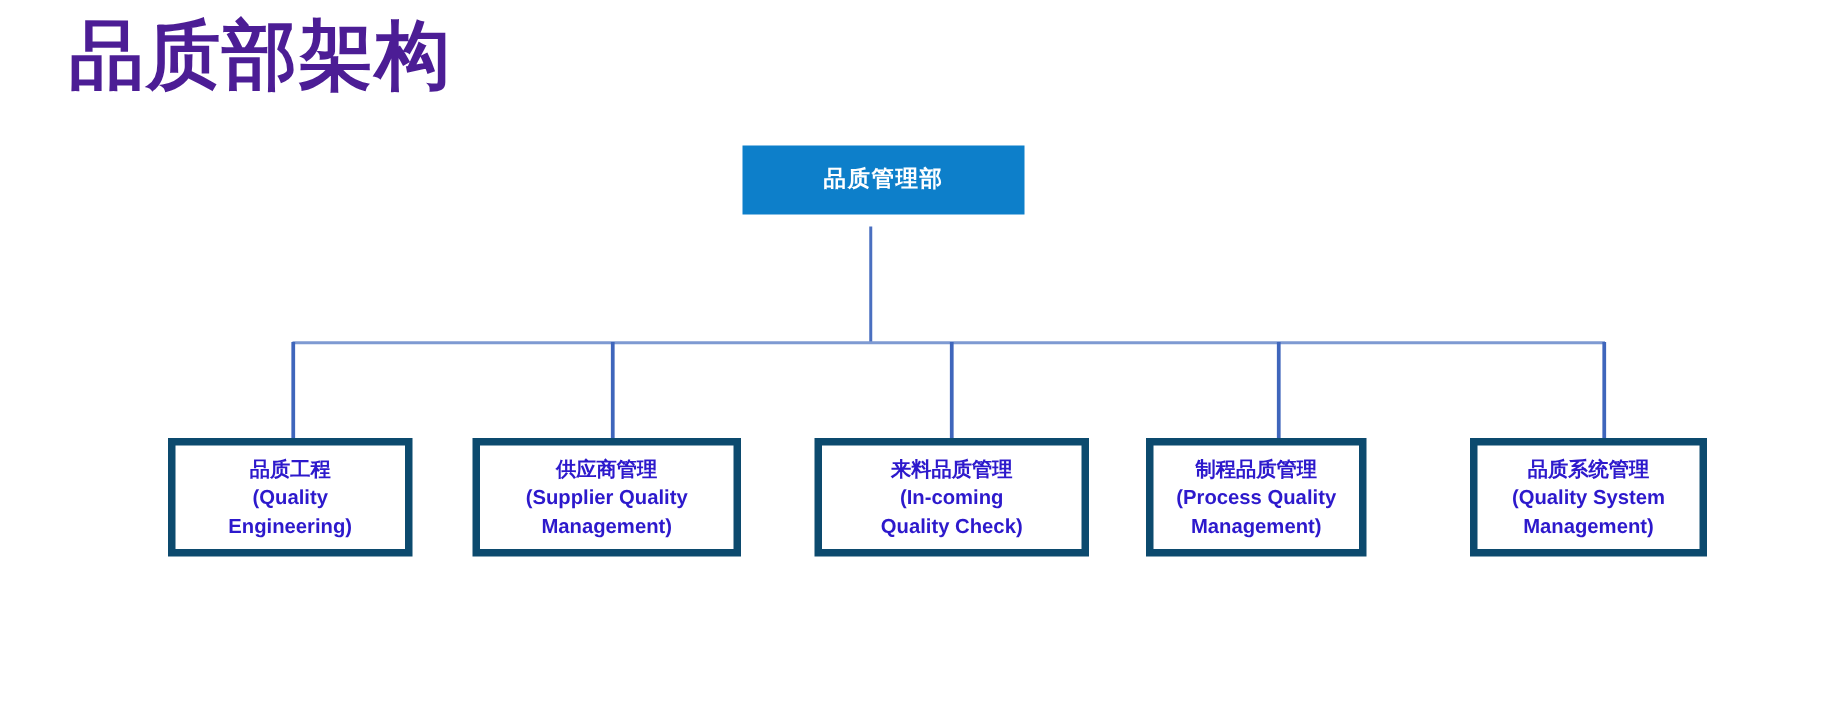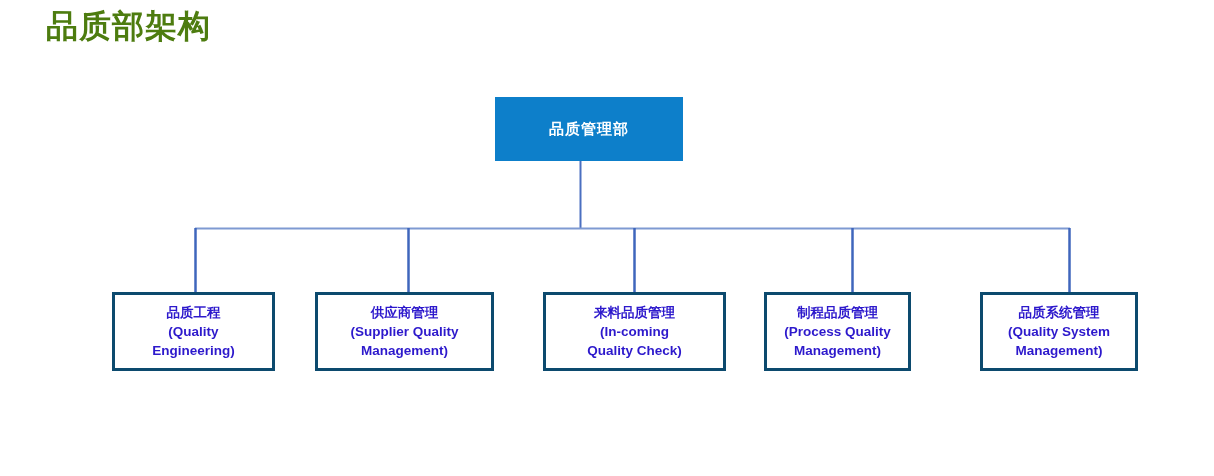--- a/index.html
+++ b/index.html
@@ -20,24 +20,24 @@
     left: 0;
     top: 0;
     width: 1214px;
     height: 476px;
   }
 
   
   .page-title {
     position: absolute;
     left: 46px;
-    top: 0;
-    font-size: 32px;
+    top: 11px;
+    font-size: 50px;
     font-weight: bold;
-    color: #4d7c0f;
+    color: #4c1d95;
     letter-spacing: 1px;
     line-height: 52px;
     white-space: nowrap;
   }
 
   
   .connectors {
     position: absolute;
     left: 0;
     top: 0;
@@ -45,21 +45,21 @@
     height: 476px;
     pointer-events: none;
   }
 
   
   .root-node {
     position: absolute;
     left: 495px;
     top: 97px;
     width: 188px;
-    height: 64px;
+    height: 46px;
     background: #0d7fca;
     display: flex;
     align-items: center;
     justify-content: center;
     box-sizing: border-box;
   }
   .root-node-label {
     color: #ffffff;
     font-size: 15px;
     font-weight: bold;
@@ -67,21 +67,21 @@
     line-height: 20px;
     text-align: center;
   }
 
   
   .child-node {
     position: absolute;
     top: 292px;
     height: 79px;
     background: #ffffff;
-    border: 3px solid #0c4a6e;
+    border: 5px solid #0c4a6e;
     box-sizing: border-box;
     display: flex;
     align-items: center;
     justify-content: center;
     padding: 0 4px;
   }
   .child-node-label {
     color: #2d19cc;
     font-size: 13.5px;
     font-weight: bold;

